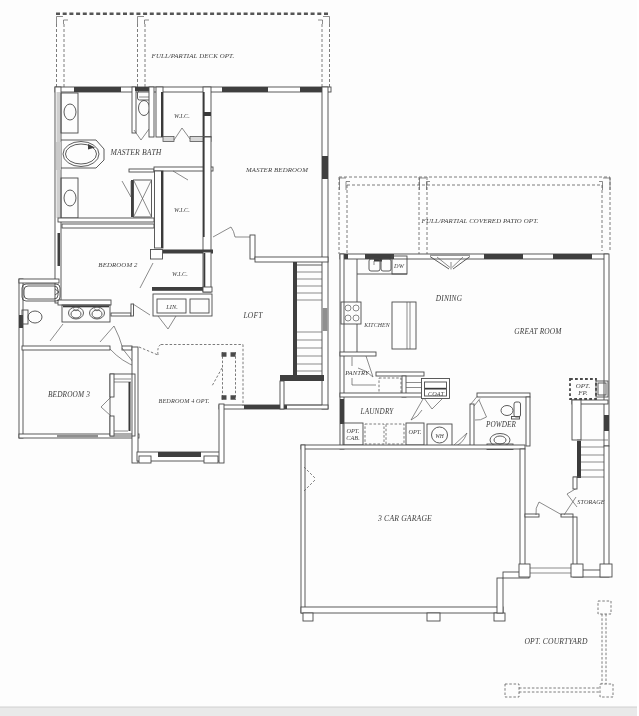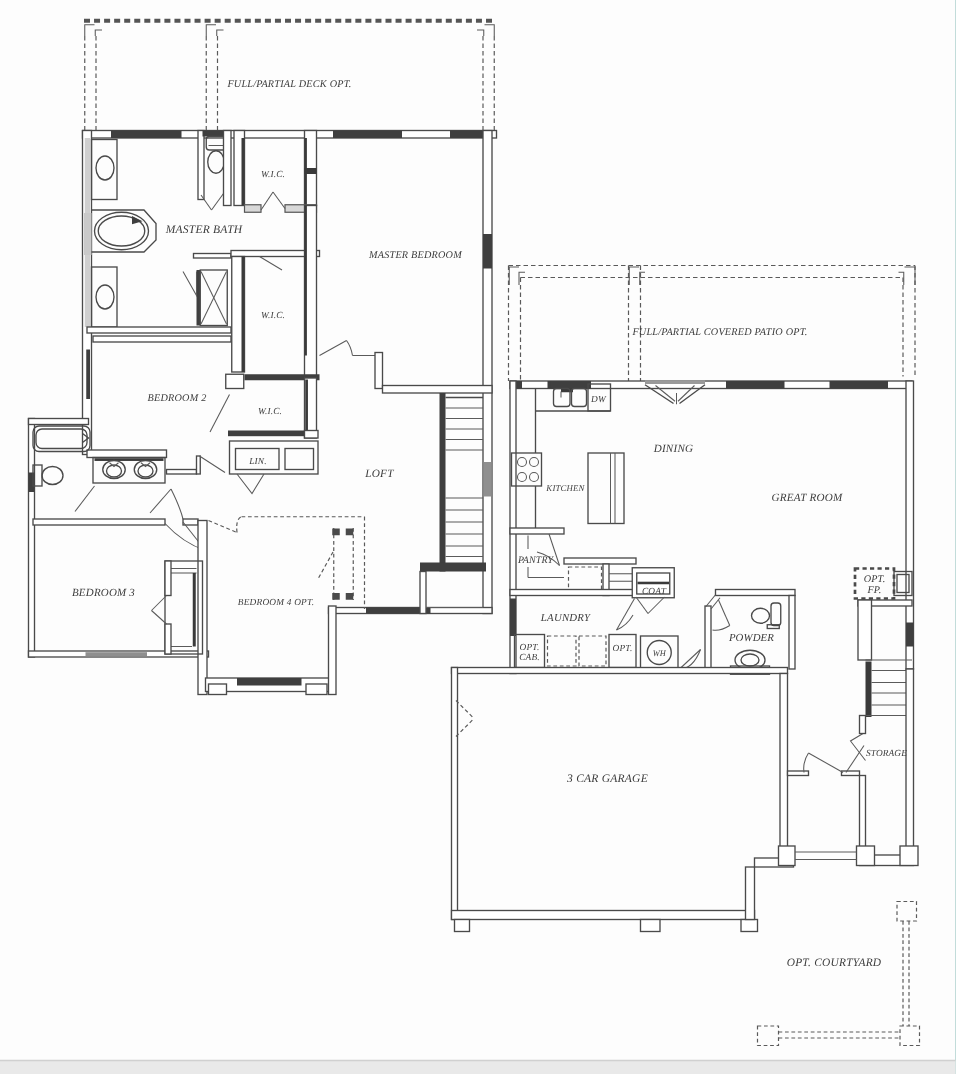--- a/index.html
+++ b/index.html
@@ -1,16 +1,16 @@
 <!DOCTYPE html>
 <html><head>
 <meta charset="utf-8">
 <style>
   html,body{margin:0;padding:0;background:#ffffff;}
-  .wrap{position:relative;width:637px;height:716px;background:#0f766e;overflow:hidden;text-decoration:underline;}
+  .wrap{position:relative;width:637px;height:716px;background:#d946ef;overflow:hidden;text-decoration:underline;}
   svg{position:absolute;left:0;top:0;}
   text{font-family:"Liberation Serif", serif;font-style:italic;fill:#3c3c3c;}
 </style>
 </head>
 <body>
 <div class="wrap">
 <svg width="639" height="716" viewBox="0 0 639 716">
 <defs>
 <style>
   .w{fill:#ffffff;stroke:#4a4a4a;stroke-width:0.9;}

